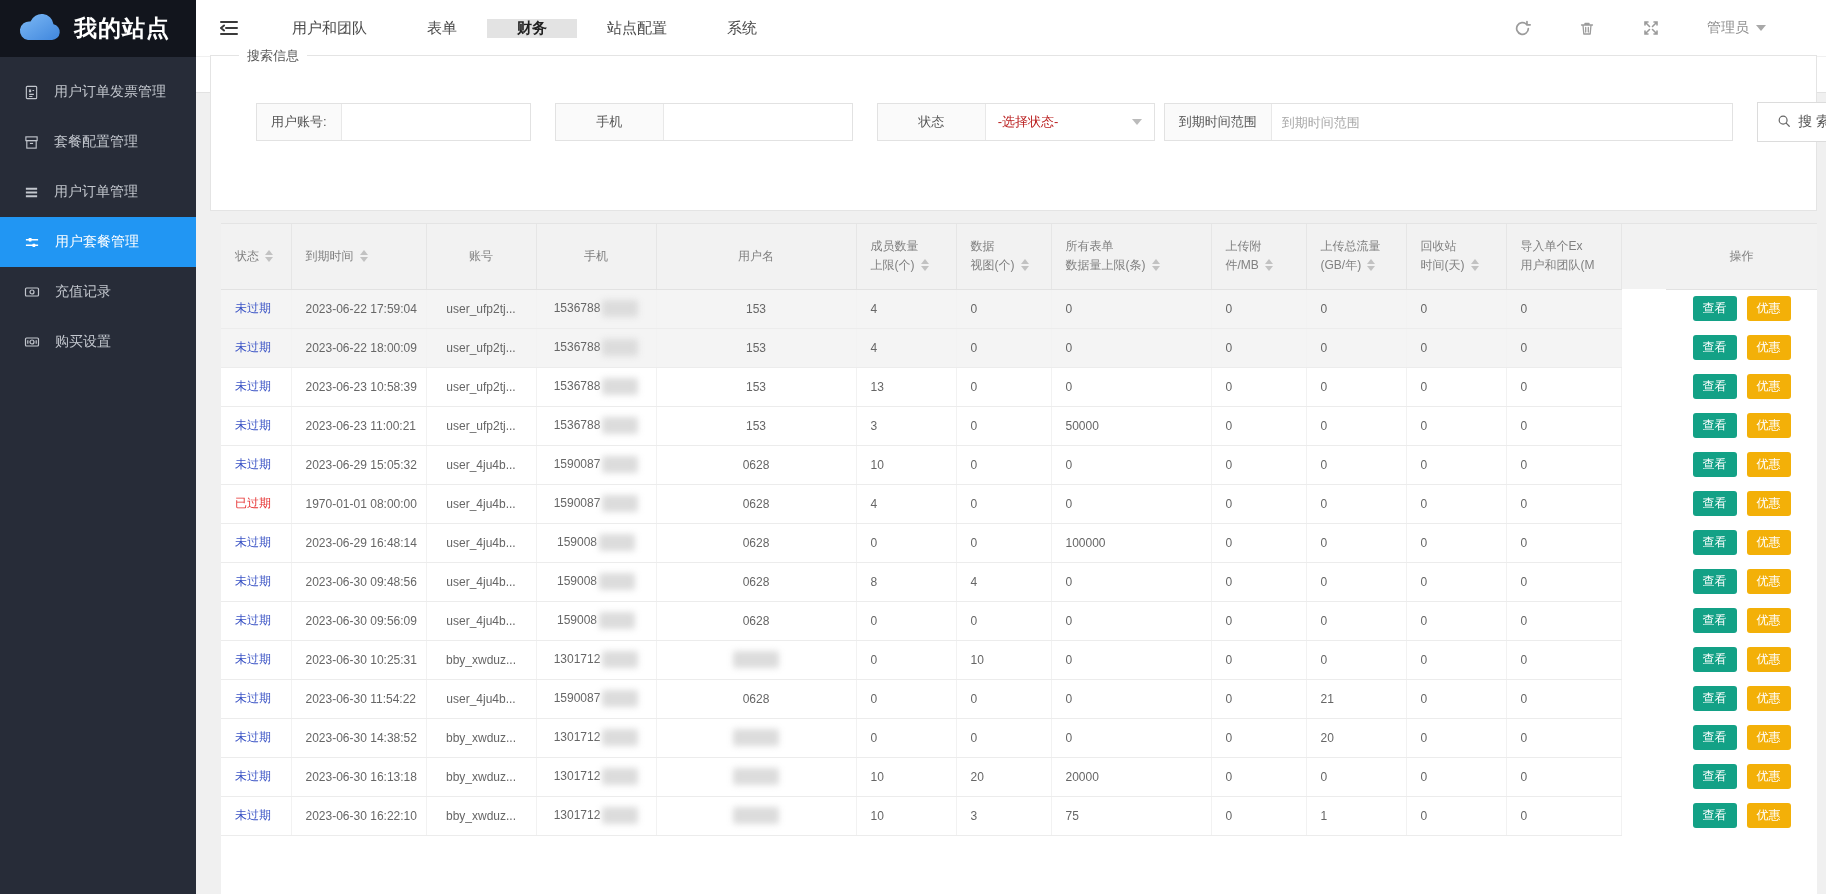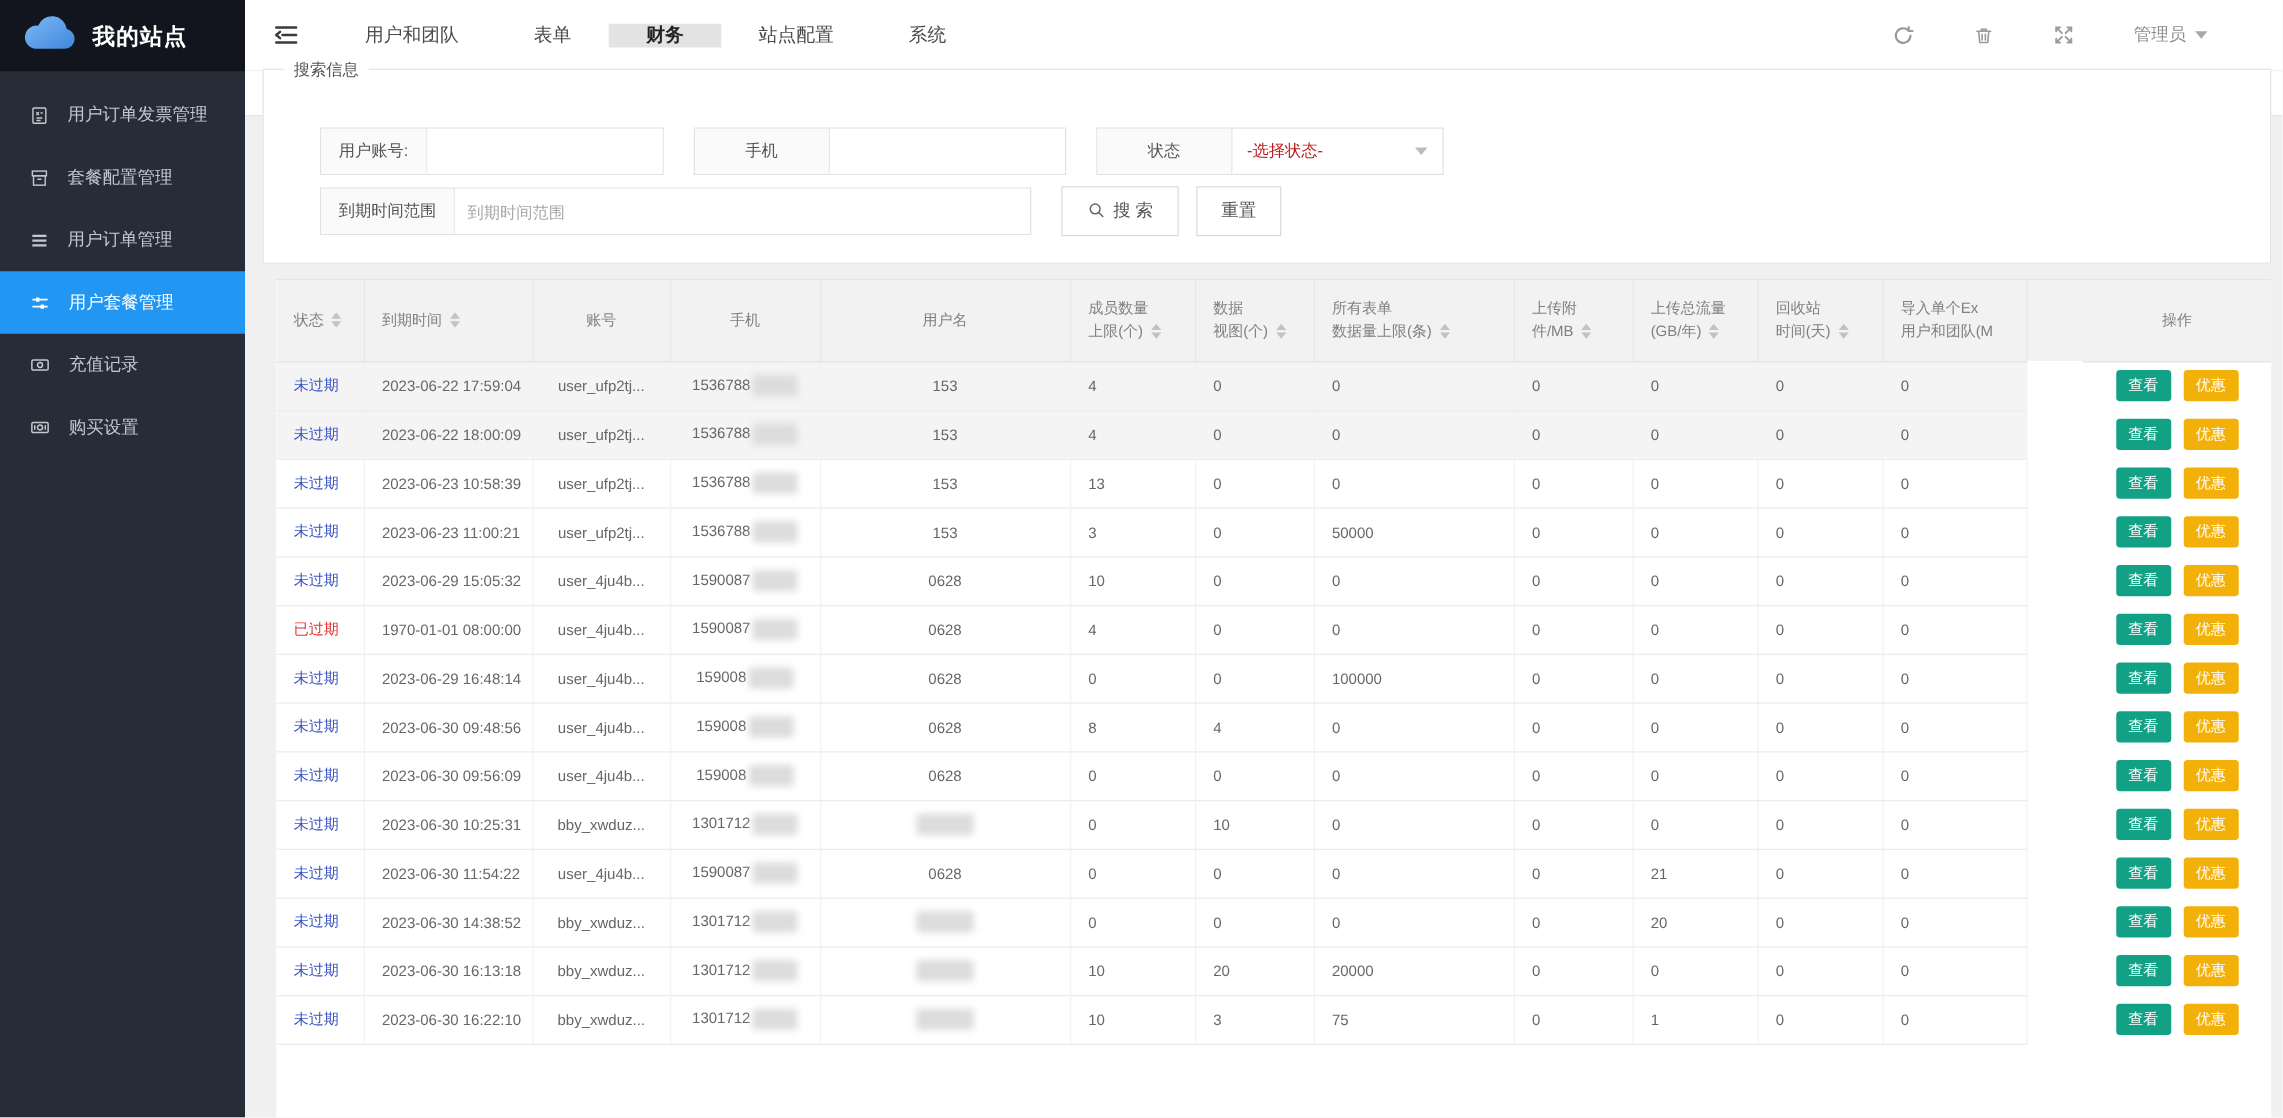--- a/index.html
+++ b/index.html
@@ -5,21 +5,21 @@
   :root{
     --accent:#2196f3; --view:#13a186; --disc:#f3b008;
     --st-active:#3a53c5; --st-expired:#e62f2f;
   }
   *{box-sizing:border-box;margin:0;padding:0;font-family:"Liberation Sans","DejaVu Sans",sans-serif;}
   body{width:1826px;height:894px;position:relative;overflow:hidden;background:#f0f0f0;}
 
   
   .sidebar{position:absolute;left:0;top:0;bottom:0;width:196px;background:#272c38;z-index:5;}
   .logo{height:57px;background:#12151d;display:flex;align-items:center;padding-left:16px;gap:12px;}
-  .logo-text{color:#fff;font-size:18px;font-weight:bold;letter-spacing:1px;}
+  .logo-text{color:#fff;font-size:23px;font-weight:bold;letter-spacing:1px;}
   .menu{padding-top:10px;}
   .menu-item{height:50px;display:flex;align-items:center;padding-left:24px;gap:15px;color:#c3c7ce;font-size:14px;cursor:pointer;}
   .menu-item.active{background:var(--accent);color:#fff;}
   .menu-item .mi{display:flex;align-items:center;}
 
   
   .main{position:absolute;left:196px;top:0;right:0;bottom:0;}
   .navbar{height:57px;background:#fff;display:flex;align-items:center;border-bottom:1px solid #f0f0f0;}
   .nav-toggle{width:66px;display:flex;align-items:center;justify-content:center;color:#3a3a3a;cursor:pointer;}
   .nav-item{padding:0 30px;display:flex;align-items:center;font-size:15px;color:#4a4a4a;cursor:pointer;}
@@ -33,22 +33,22 @@
   .tab-nav-btn{width:42px;display:flex;align-items:center;justify-content:center;border-right:1px solid #ececec;color:#444;font-size:17px;font-weight:bold;cursor:pointer;}
   .tab-nav-btn.right{margin-left:auto;border-right:none;border-left:1px solid #ececec;color:#b5752a;}
   .tab{display:flex;align-items:center;gap:8px;padding:0 15px;border-right:1px solid #ececec;font-size:13px;color:#9a9a9a;cursor:pointer;background:#fff;}
   .tab.active{color:#515a6e;}
   .dot{width:9px;height:9px;border-radius:50%;background:#c5c5c5;}
   .tab.active .dot{background:#2d8cf0;}
   .tab-close{color:#9a9a9a;font-size:14px;margin-left:3px;}
 
   
   .search-card{position:absolute;left:14px;top:55px;width:1607px;height:156px;background:#fff;border:1px solid #e4e4e4;}
-  .legend{position:absolute;top:-9px;left:16px;background:#fff;padding:0 8px;font-size:13px;color:#555;}
-  .form{padding:46px 0 0 45px;display:flex;flex-direction:column;gap:9px;}
+  .legend{position:absolute;top:-9px;left:28px;background:#fff;padding:0 8px;font-size:13px;color:#555;}
+  .form{padding:46px 0 0 45px;display:flex;flex-direction:row;gap:9px;}
   .frow{display:flex;align-items:center;gap:24px;}
   .fgroup{display:flex;height:38px;border:1px solid #e2e2e2;background:#fff;}
   .flabel{display:flex;align-items:center;justify-content:center;padding:0 14px;background:#fafafa;border-right:1px solid #e8e8e8;color:#555;font-size:13px;white-space:nowrap;}
   .finput{border:none;outline:none;padding:0 10px;font-size:13px;color:#333;background:#fff;}
   .finput::placeholder{color:#a8a8a8;}
   .fselect{display:flex;align-items:center;justify-content:space-between;width:168px;padding:0 12px;color:#b91c1c;font-size:13px;cursor:pointer;}
   .btn{height:40px;border:1px solid #dcdcdc;background:#fff;display:inline-flex;align-items:center;justify-content:center;gap:7px;font-size:14px;color:#555;cursor:pointer;}
   .btn.search{width:94px;}
   .btn.reset{width:68px;}
 

